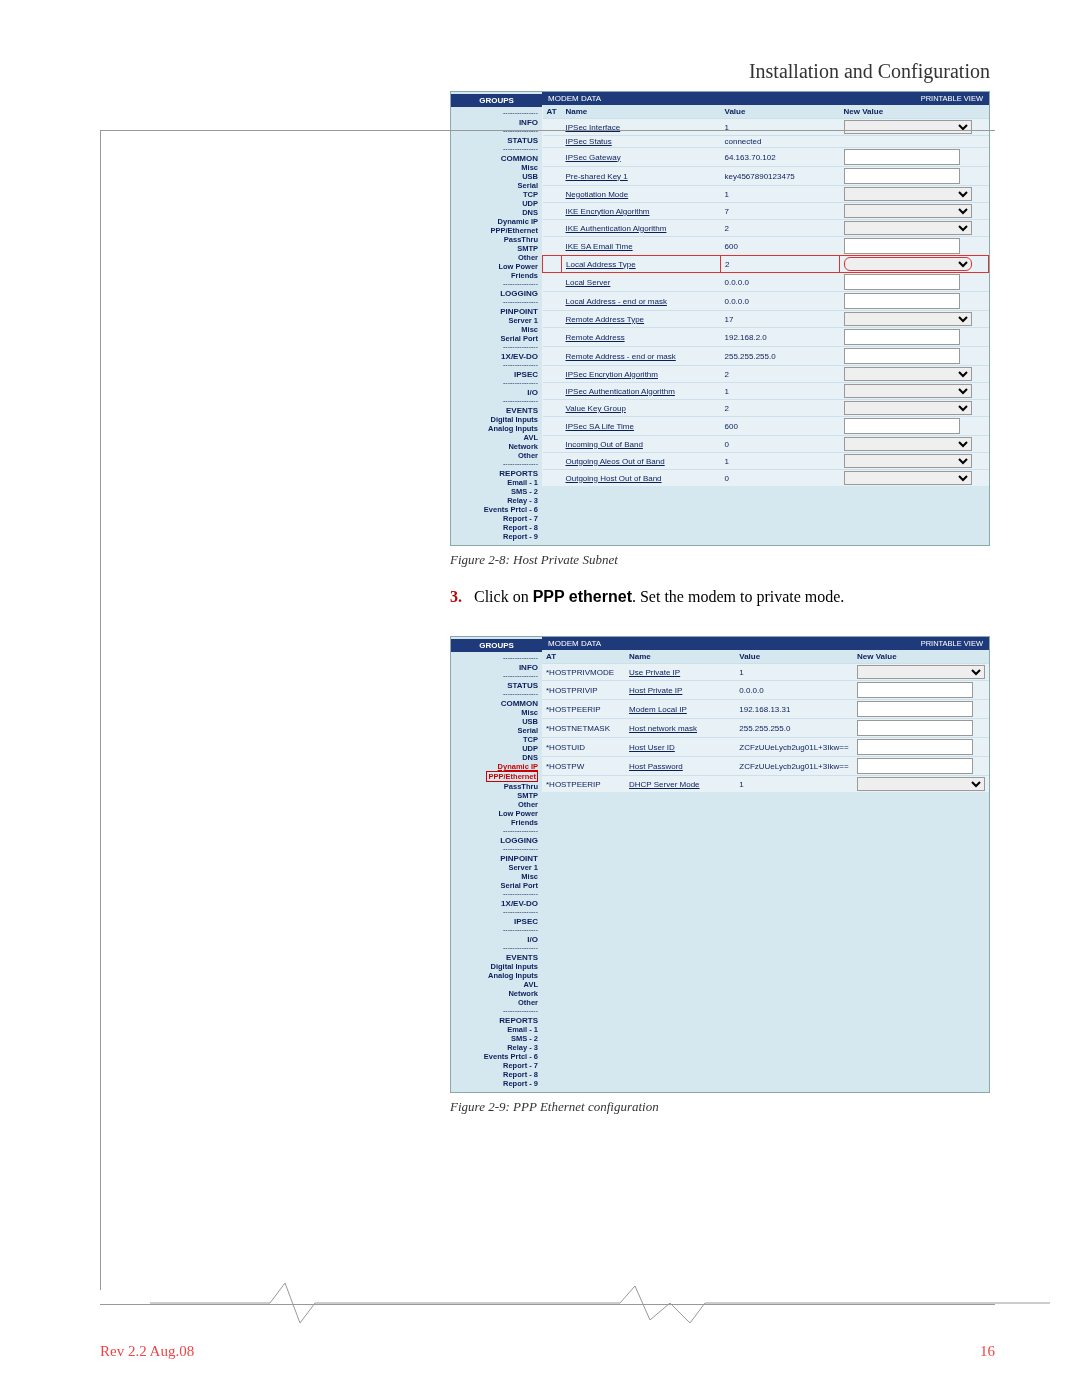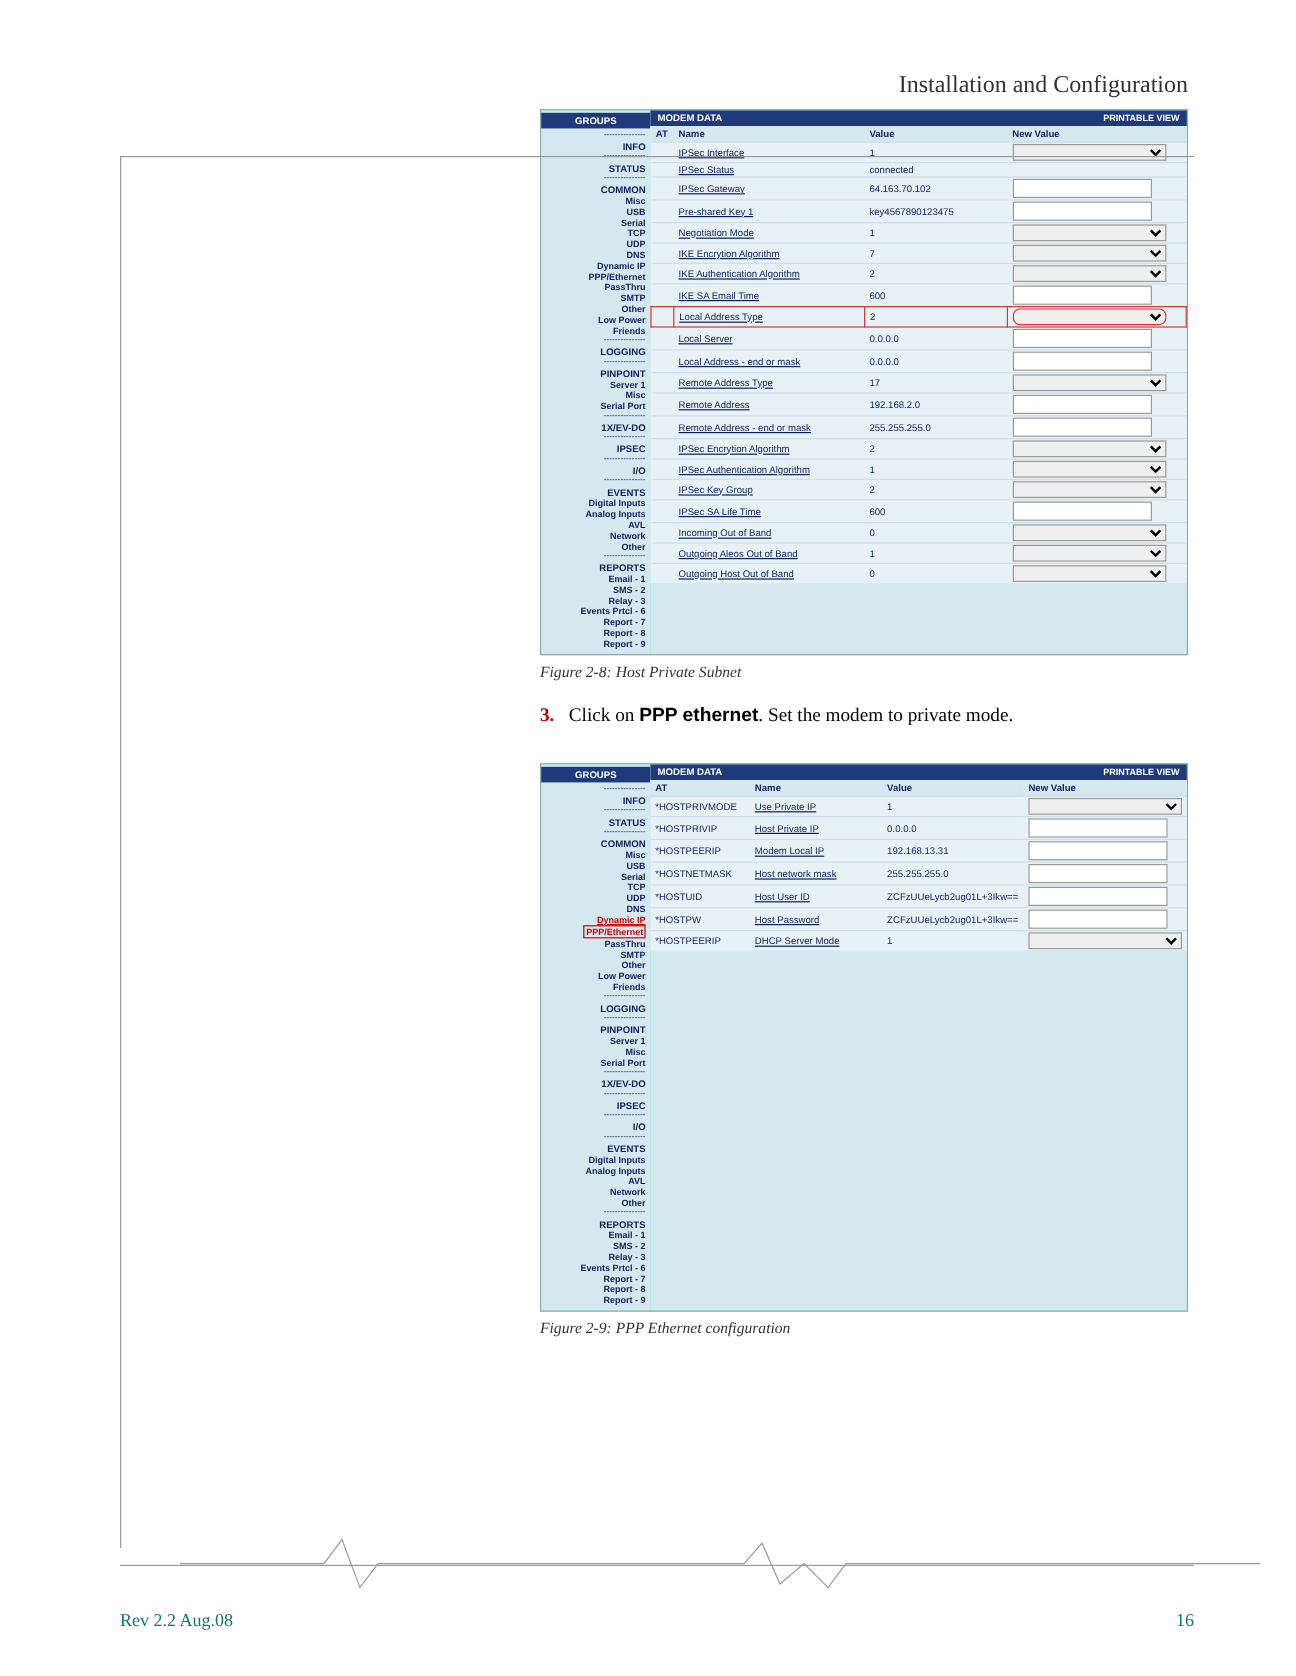--- a/index.html
+++ b/index.html
@@ -32,21 +32,21 @@
     top: 130px;
     bottom: 110px;
     width: 1px;
     background: #999;
   }
   .hline-top { position: absolute; left:100px; right:85px; top:130px; height:1px; background:#999;}
   .hline-bot { position: absolute; left:100px; right:85px; bottom:95px; height:1px; background:#999;}
 
   .panel {
     border: 1px solid #8aa;
-    background: #5eead4;
+    background: #0c4a6e;
     font-family: Verdana, Arial, sans-serif;
     font-size: 8px;
     display: flex;
     margin-bottom: 0;
   }
   .panel-side {
     width: 85px;
     flex: 0 0 85px;
     background: #d5e8f0;
     color: #0b1f5b;
@@ -63,21 +63,21 @@
     font-size: 8px;
   }
   .panel-side .sec { font-weight: bold; color:#0b1f5b; font-size:8px; margin-top:2px;}
   .panel-side .sub { font-weight: bold; color:#0b1f5b; font-size:7.5px;}
   .panel-side .dash { color:#0b1f5b; font-size:7px; letter-spacing:0; overflow:hidden;}
   .panel-side .hot { color:#c00; text-decoration: underline;}
   .panel-side .hot2 { color:#c00; border:1px solid #c00; padding:0 1px; display:inline-block;}
 
   .panel-main { flex:1; background:#d5e8f0; }
   .panel-top {
-    background:#1f3a7a; color:#fff; font-weight:bold; font-size:8px;
+    background:#1f3a7a; color:#fff; font-weight:normal; font-size:8px;
     display:flex; justify-content:space-between; padding:2px 6px;
   }
   .panel-top .pv { font-size:7.5px;}
   table.cfg {
     width: 100%;
     border-collapse: collapse;
     font-size: 8px;
     background: #e8f1f6;
   }
   table.cfg th {
@@ -105,21 +105,21 @@
   .step {
     font-size: 16px;
     margin: 10px 0 30px 0;
   }
   .step .num { color:#b00; font-weight:bold; margin-right:8px;}
   .step .bold { font-family: Arial, sans-serif; font-weight:bold;}
 
   .footer {
     position:absolute; bottom:40px; left:100px; right:85px;
     display:flex; justify-content:space-between;
-    font-size:15px; color:#0f766e;text-align:center;
+    font-size:15px; color:#ef4444;text-align:center;
   }
 
   
   .squig {
     position:absolute; bottom:72px; left:150px; right:85px; height:50px;
     pointer-events:none;
   }
 </style>
 </head>
 <body>
@@ -291,21 +291,21 @@
                 <td class="nv"><select><option></option></select></td>
               </tr>
               <tr>
                 <td style="width: 10px;"></td>
                 <td class="name">IPSec Authentication Algorithm</td>
                 <td class="val">1</td>
                 <td class="nv"><select><option></option></select></td>
               </tr>
               <tr>
                 <td style="width: 10px;"></td>
-                <td class="name">IPSec Key Group</td>
+                <td class="name">Value Key Group</td>
                 <td class="val">2</td>
                 <td class="nv"><select><option></option></select></td>
               </tr>
               <tr>
                 <td style="width: 10px;"></td>
                 <td class="name">IPSec SA Life Time</td>
                 <td class="val">600</td>
                 <td class="nv"><input style=""></td>
               </tr>
               <tr>

